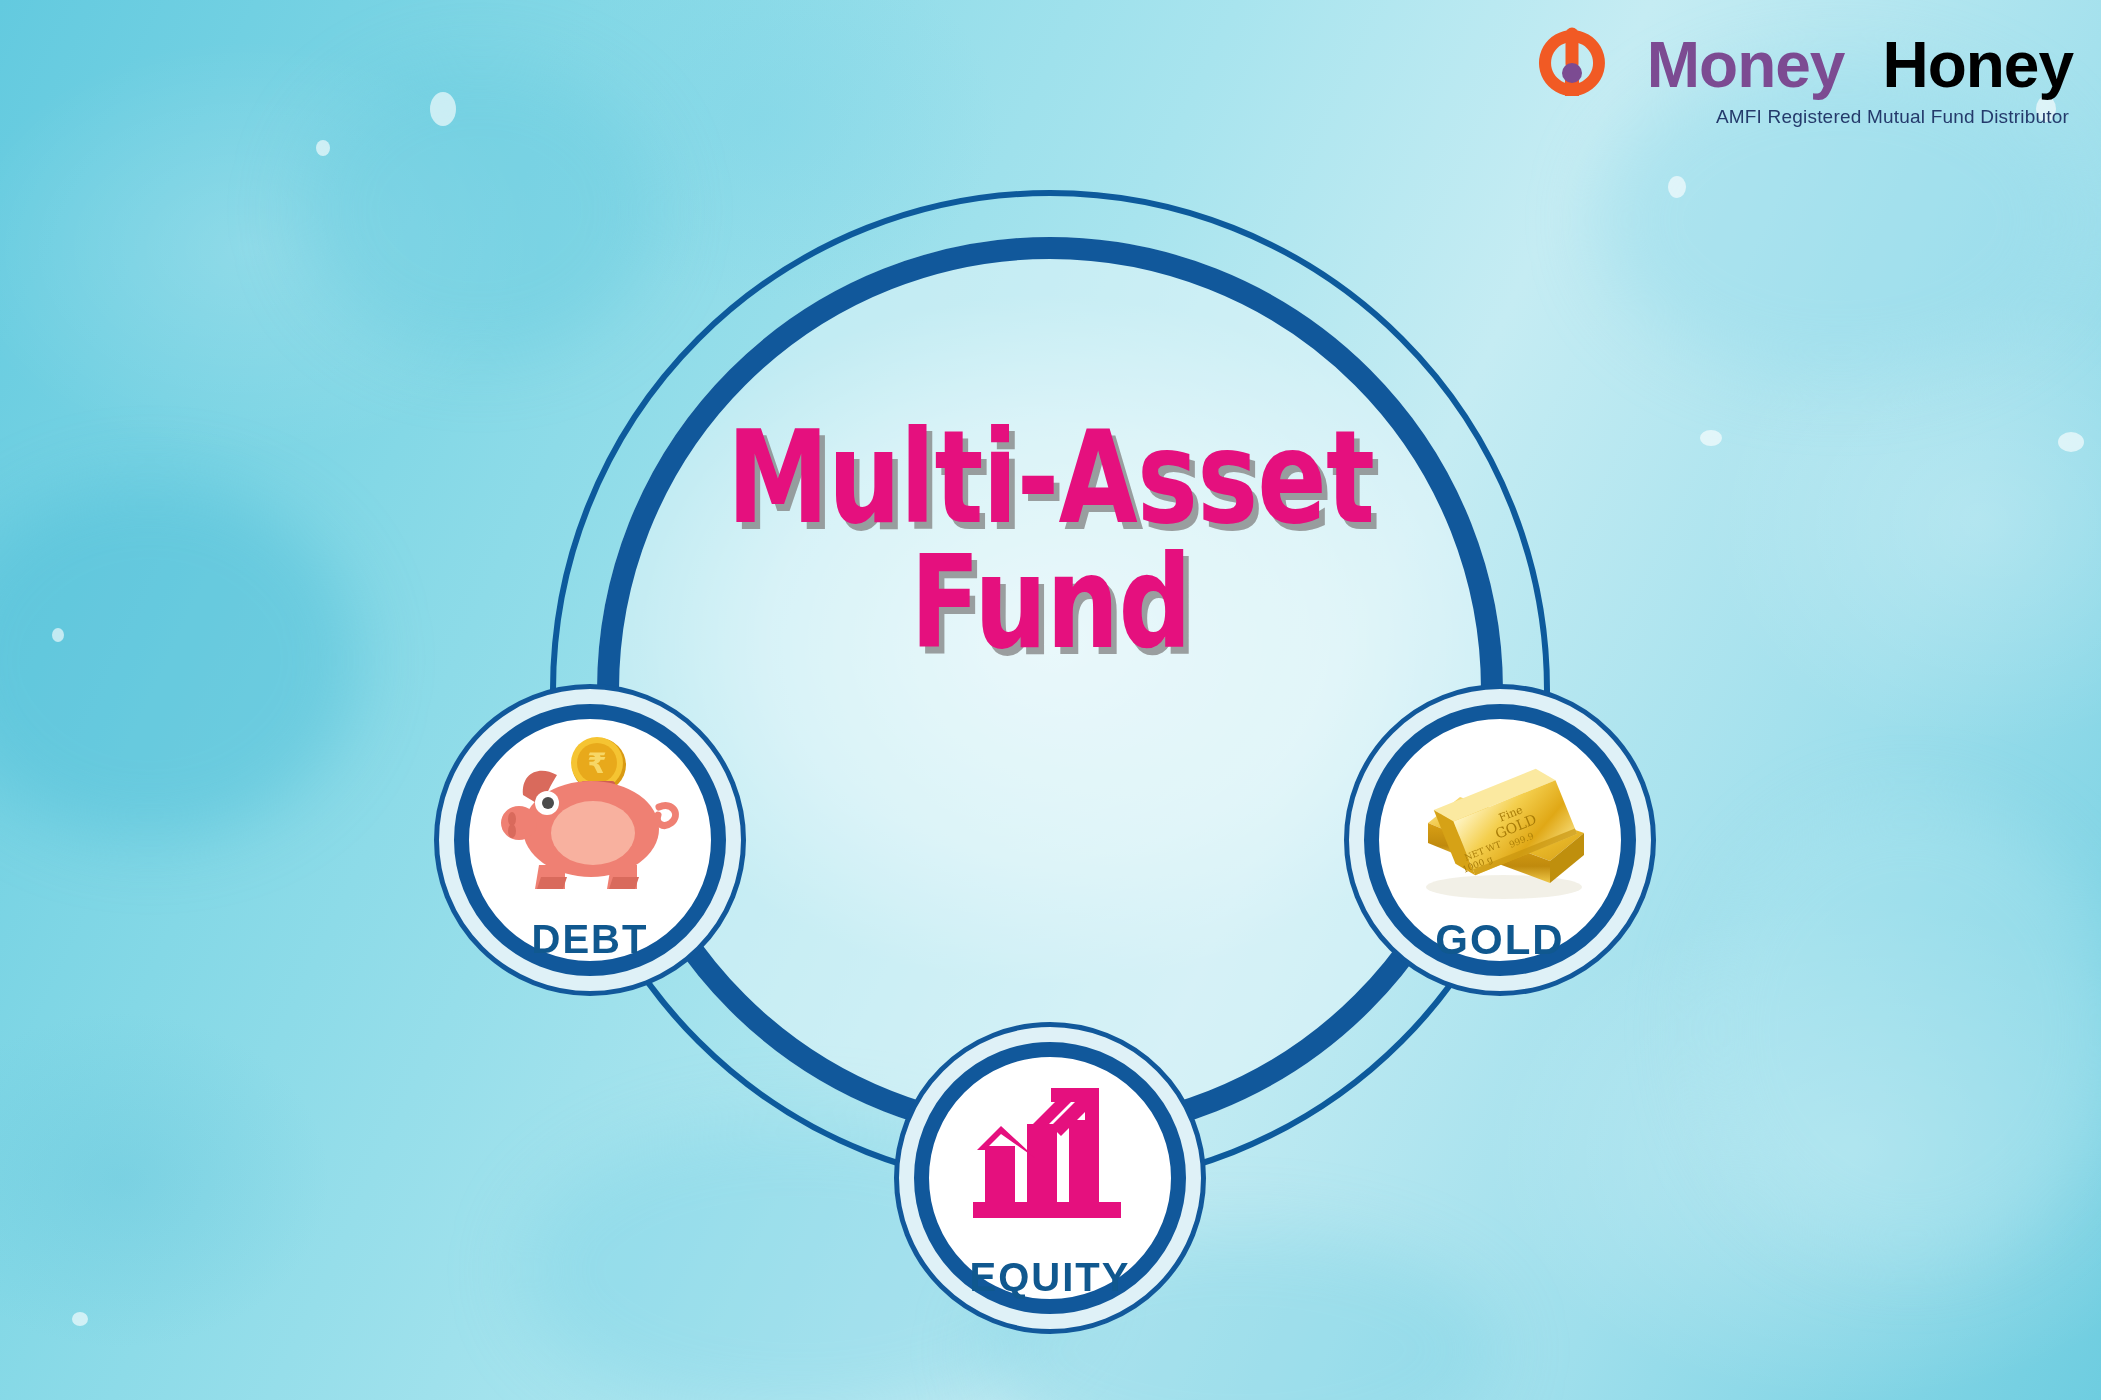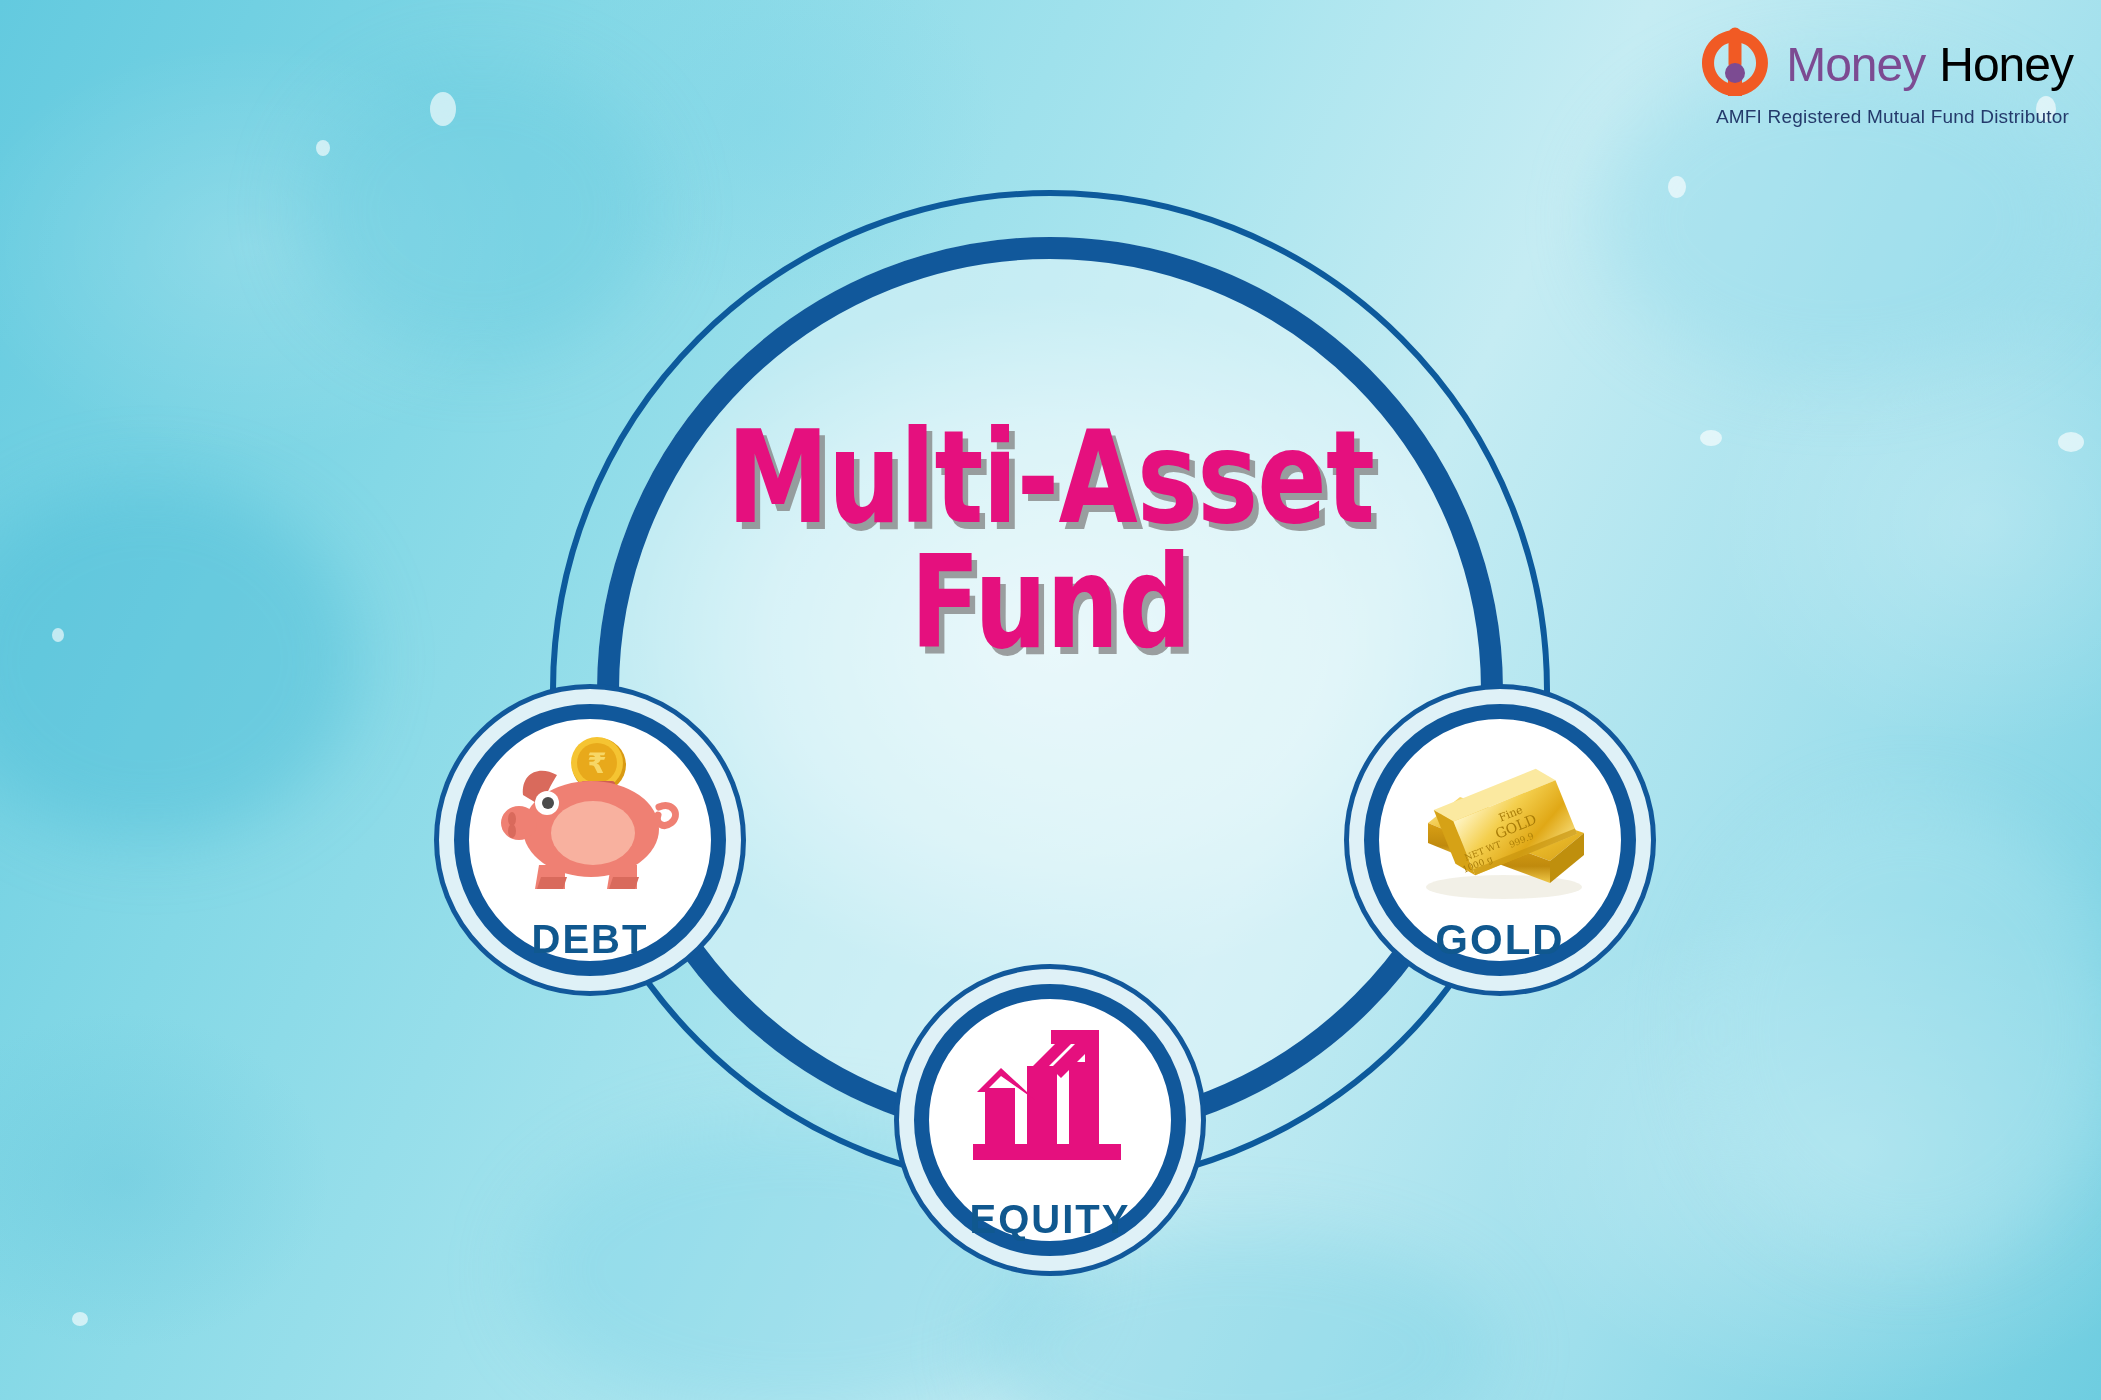--- a/index.html
+++ b/index.html
@@ -50,21 +50,21 @@
   .node .halo{
     position:absolute;inset:0;border-radius:50%;
     background:#dff1f7;border:5px solid #11589b;box-sizing:border-box;
   }
   .node .disc{
     position:absolute;left:20px;top:20px;width:272px;height:272px;border-radius:50%;
     background:#ffffff;border:15px solid #11589b;box-sizing:border-box;
     display:flex;flex-direction:column;align-items:center;justify-content:flex-start;
   }
   .node-debt{left:434px;top:684px;}
-  .node-equity{left:894px;top:964px;text-align:center;}
+  .node-equity{left:894px;top:1022px;text-align:center;}
   .node-gold{left:1344px;top:684px;}
 
   .node-art{height:180px;display:flex;align-items:center;justify-content:center;margin-top:12px;}
   .node-label{
     font-weight:bold;color:#10588f;letter-spacing:2px;
     font-size:40px;line-height:1;margin-top:8px;
   }
   .node-gold .node-label{font-size:42px;}
 
   
@@ -74,21 +74,21 @@
     font-weight:bold;font-size:128px;line-height:.98;
     color:#e5107e;letter-spacing:-1px;
     text-shadow:7px 7px 0 rgba(128,128,128,.75);
     transform:scaleX(.80);transform-origin:center top;
   }
   .title .l2{display:block;}
 
   
   .logo{position:absolute;right:28px;top:26px;display:flex;flex-direction:column;align-items:flex-end;}
   .logo-row{display:flex;align-items:center;gap:14px;}
-  .logo-word{font-size:48px;font-weight:normal;letter-spacing:-1px;line-height:1;}
+  .logo-word{font-size:64px;font-weight:bold;letter-spacing:-1px;line-height:1;margin-left:24px;}
   .logo-money{color:#7c4b92;}
   .logo-honey{color:#000000;}
   .logo-tag{
     font-size:19px;color:#243a6b;margin-top:2px;margin-right:4px;letter-spacing:.2px;
   }
 </style>
 </head>
 <body>
 
 <div class="stage">

